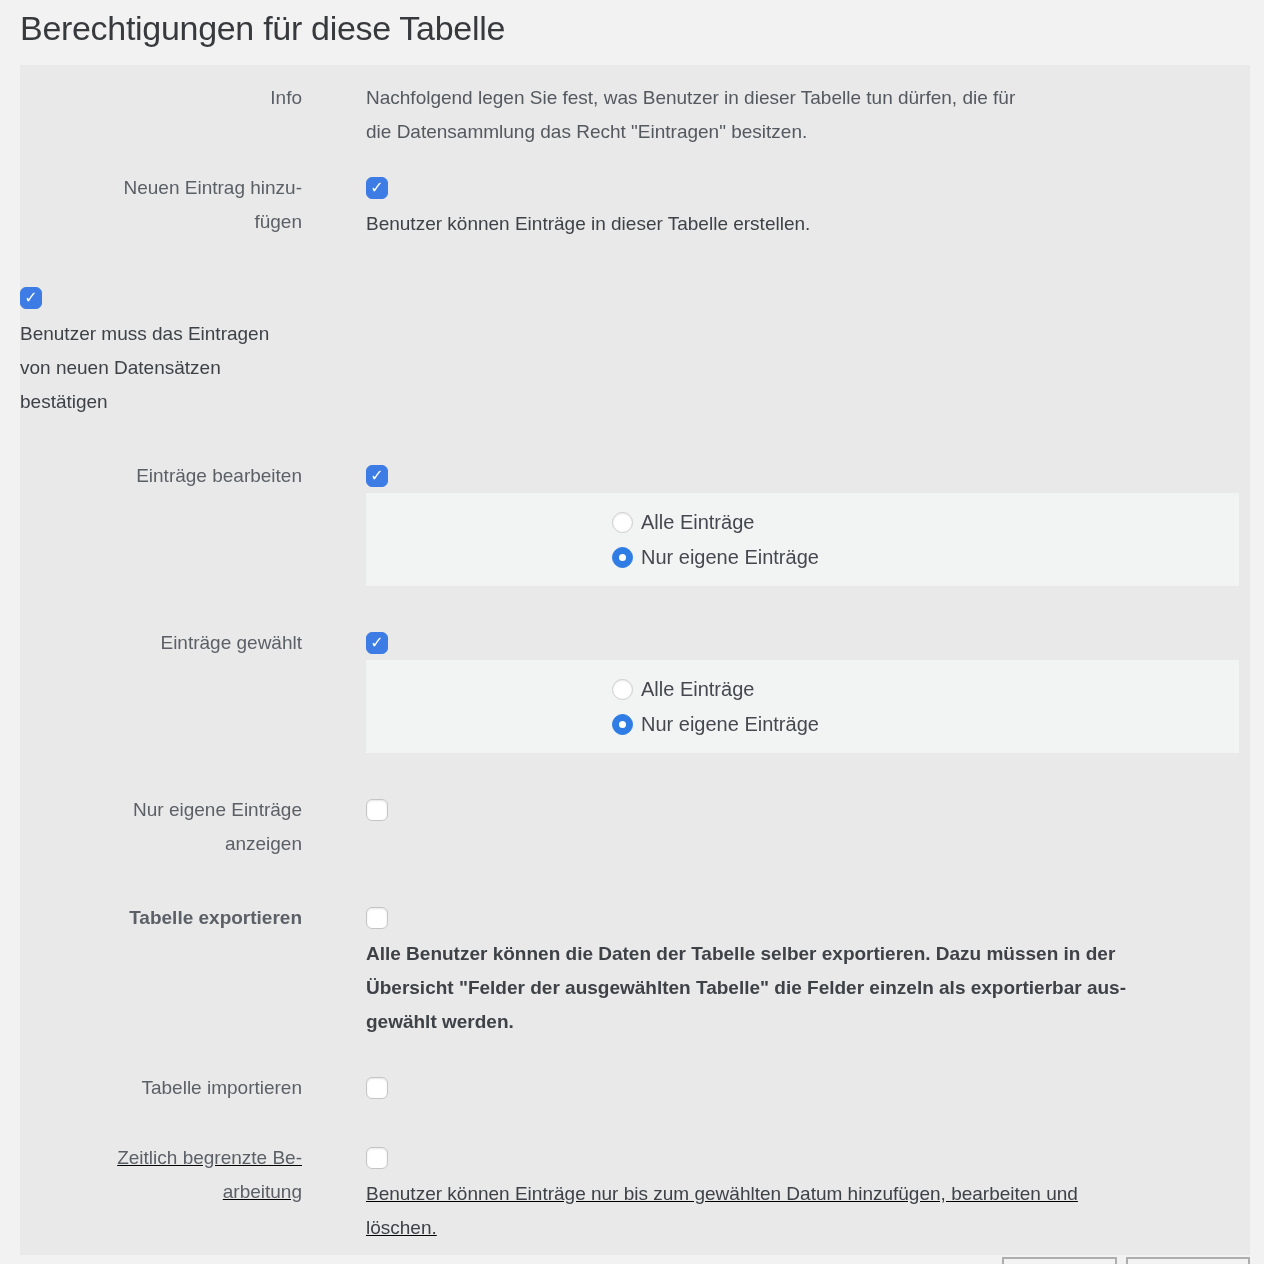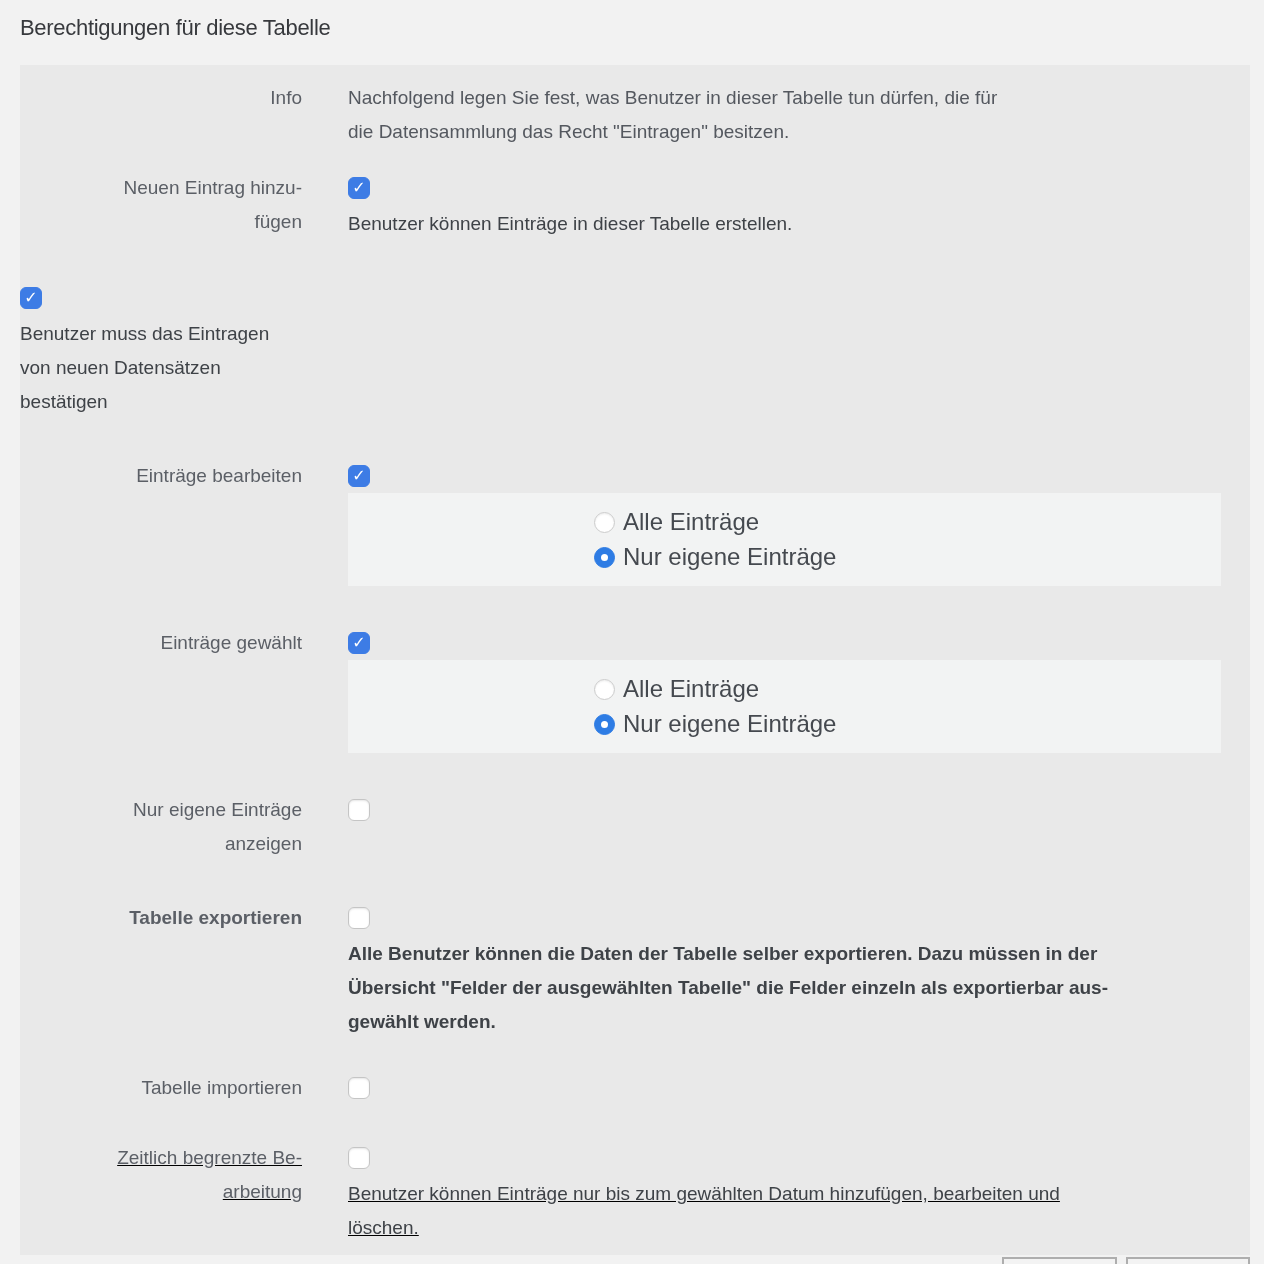--- a/index.html
+++ b/index.html
@@ -7,37 +7,37 @@
     margin: 0; padding: 0;
     width: 1264px; height: 1264px;
     background: #f2f2f2;
     font-family: "Liberation Sans", "DejaVu Sans", sans-serif;
     overflow: hidden;
     position: relative;
   }
   .page-title {
     margin: 0;
     padding: 6px 0 0 20px;
-    font-size: 22px;
+    font-size: 34px;
     line-height: 44px;
     font-weight: 400;
     color: #37393d;
     letter-spacing: -0.3px;
   }
   .panel {
     position: absolute;
     left: 20px; top: 65px;
     width: 1230px; height: 1190px;
     background: #e9e9e9;
     padding-top: 16px;
   }
   .row {
     display: grid;
     grid-template-columns: 282px 874px;
-    column-gap: 46px;
+    column-gap: 64px;
     margin-bottom: 40px;
   }
   .row-label {
     text-align: right;
     font-size: 19px;
     line-height: 34px;
     color: #5b5f66;
     white-space: pre-line;
   }
   .row-content {
@@ -115,21 +115,21 @@
   .radio.checked::after {
     content: "";
     position: absolute;
     left: 6px; top: 6px;
     width: 7px; height: 7px;
     border-radius: 50%;
     background: #ffffff;
   }
   .radio-label {
     margin-left: 8px;
-    font-size: 24px;
+    font-size: 20px;
     color: #45494f;
   }
   .btn-partial {
     position: absolute;
     top: 1257px;
     height: 34px;
     background: #f3f3f3;
     border: 2px solid #aeaeae;
     padding: 0;
     cursor: pointer;

